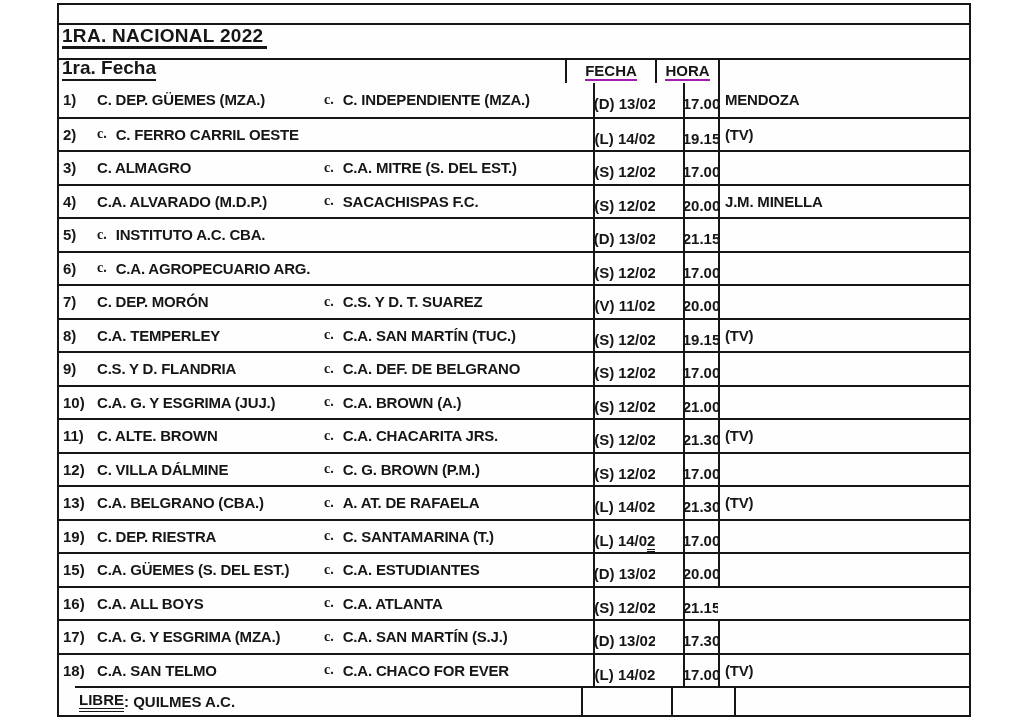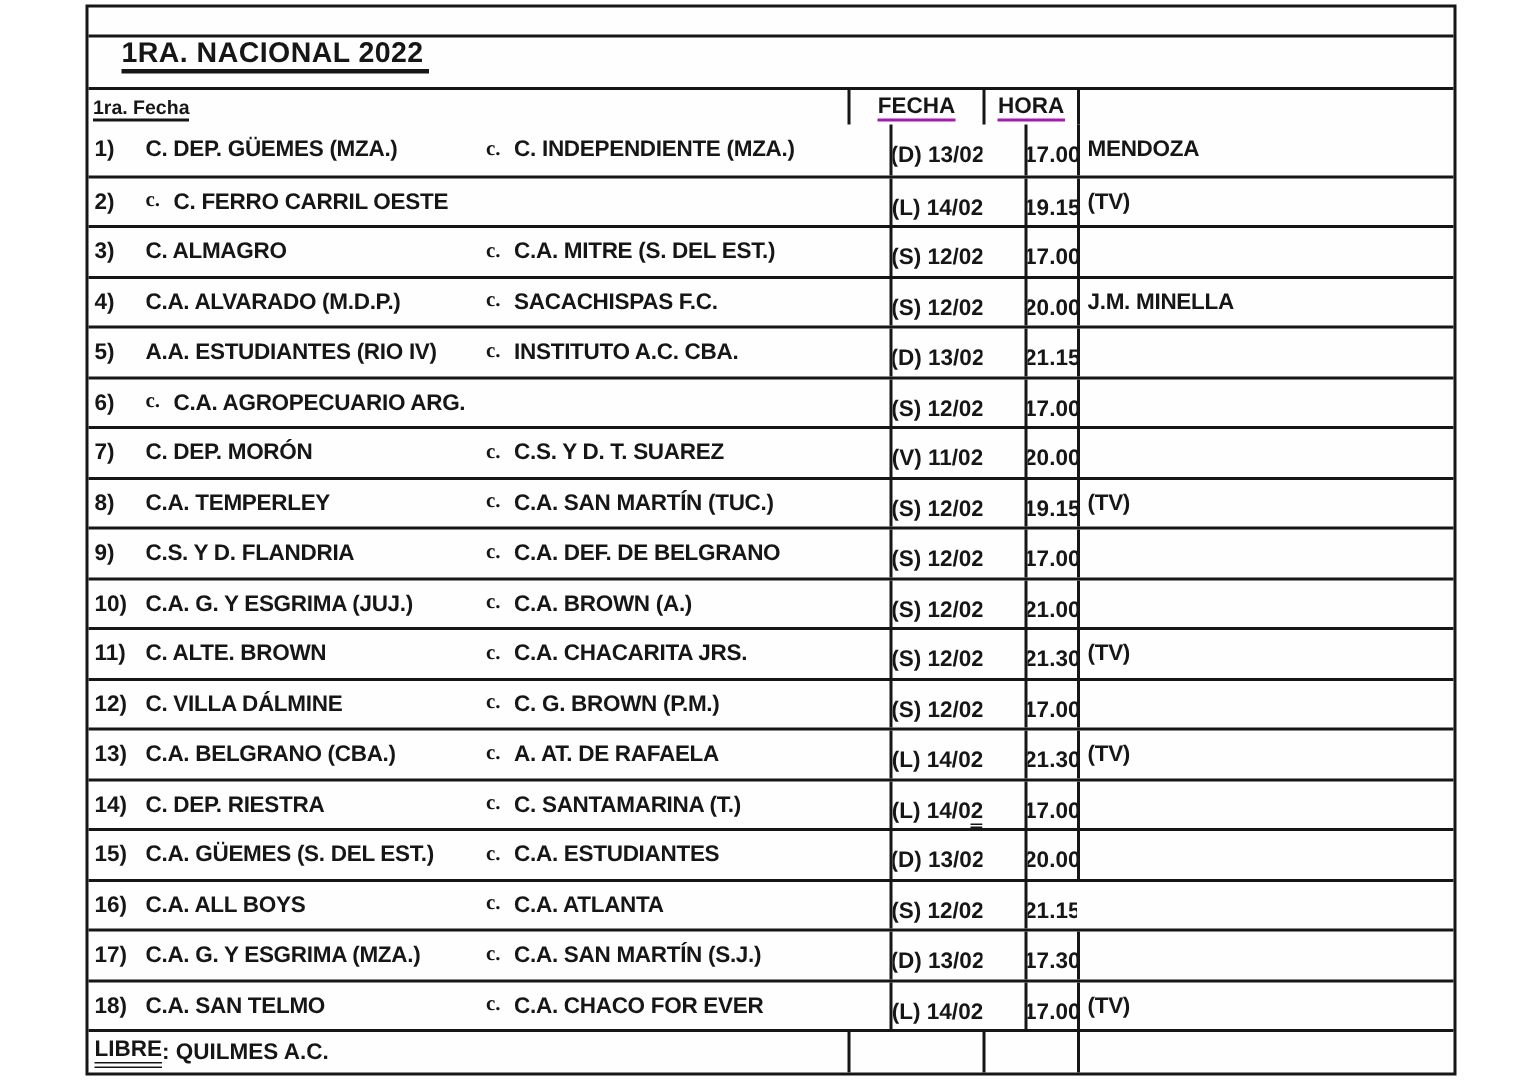--- a/index.html
+++ b/index.html
@@ -21,38 +21,37 @@
     display: grid;
     grid-template-columns: 506px 90px 63px 251px;
     border-top: 2px solid #161616;
   }
   .trow.no-cols { display: block; }
   .trow:first-child { border-top: none; }
   .row-spacer   { height: 18px; }
   .row-title    { height: 35px; }
   .row-header   { height: 25px; }
   .row-match    { height: 33.5px; }
-  .row-libre    { height: 29px; }
+  .row-libre    { height: 29px; margin-left: 16px; }
 
   .cell { display: flex; align-items: center; overflow: hidden; }
   .cell.b-left { border-left: 2px solid #161616; }
 
   
   .row-title { display: flex; align-items: flex-end; padding: 0 0 2px 3px; }
   .title-text {
     font-size: 19px; font-weight: bold; letter-spacing: 0.3px;
     border-bottom: 3px solid #161616; padding: 0 4px 0 0;
     white-space: nowrap;
-    margin-left: 19px;
   }
 
   
   .row-header .cell { align-items: flex-end; padding-bottom: 2px; }
   .subtitle-text {
-    font-size: 13px; font-weight: bold;
+    font-size: 19px; font-weight: bold;
     border-bottom: 2px solid #161616;
     margin-left: 3px; white-space: nowrap;
   }
   .col-head { justify-content: center; }
   .col-head span {
     font-size: 15px; font-weight: bold;
     border-bottom: 2px solid #a21caf;
     white-space: nowrap;
   }
 
@@ -164,21 +163,20 @@
           <span>(S) 12/02</span>
         </div>
         <div class="cell b-left cell-time">
           <span>20.00</span>
         </div>
         <div class="cell b-left cell-notes">J.M. MINELLA</div>
       </div>
       <div class="trow row-match">
         <div class="cell cell-match">
           <span class="match-num">5)</span>
-          <span class="match-home">A.A. ESTUDIANTES (RIO IV)</span>
           <span class="vs-label">c.</span>
           <span class="match-away">INSTITUTO A.C. CBA.</span>
         </div>
         <div class="cell b-left cell-date">
           <span>(D) 13/02</span>
         </div>
         <div class="cell b-left cell-time">
           <span>21.15</span>
         </div>
         <div class="cell b-left cell-notes"></div>
@@ -297,21 +295,21 @@
         <div class="cell b-left cell-date">
           <span>(L) 14/02</span>
         </div>
         <div class="cell b-left cell-time">
           <span>21.30</span>
         </div>
         <div class="cell b-left cell-notes">(TV)</div>
       </div>
       <div class="trow row-match">
         <div class="cell cell-match">
-          <span class="match-num">14)</span>
+          <span class="match-num">19)</span>
           <span class="match-home">C. DEP. RIESTRA</span>
           <span class="vs-label">c.</span>
           <span class="match-away">C. SANTAMARINA (T.)</span>
         </div>
         <div class="cell b-left cell-date">
           <span>(L) 14/0<span class="date-mark">2</span></span>
         </div>
         <div class="cell b-left cell-time">
           <span>17.00</span>
         </div>

